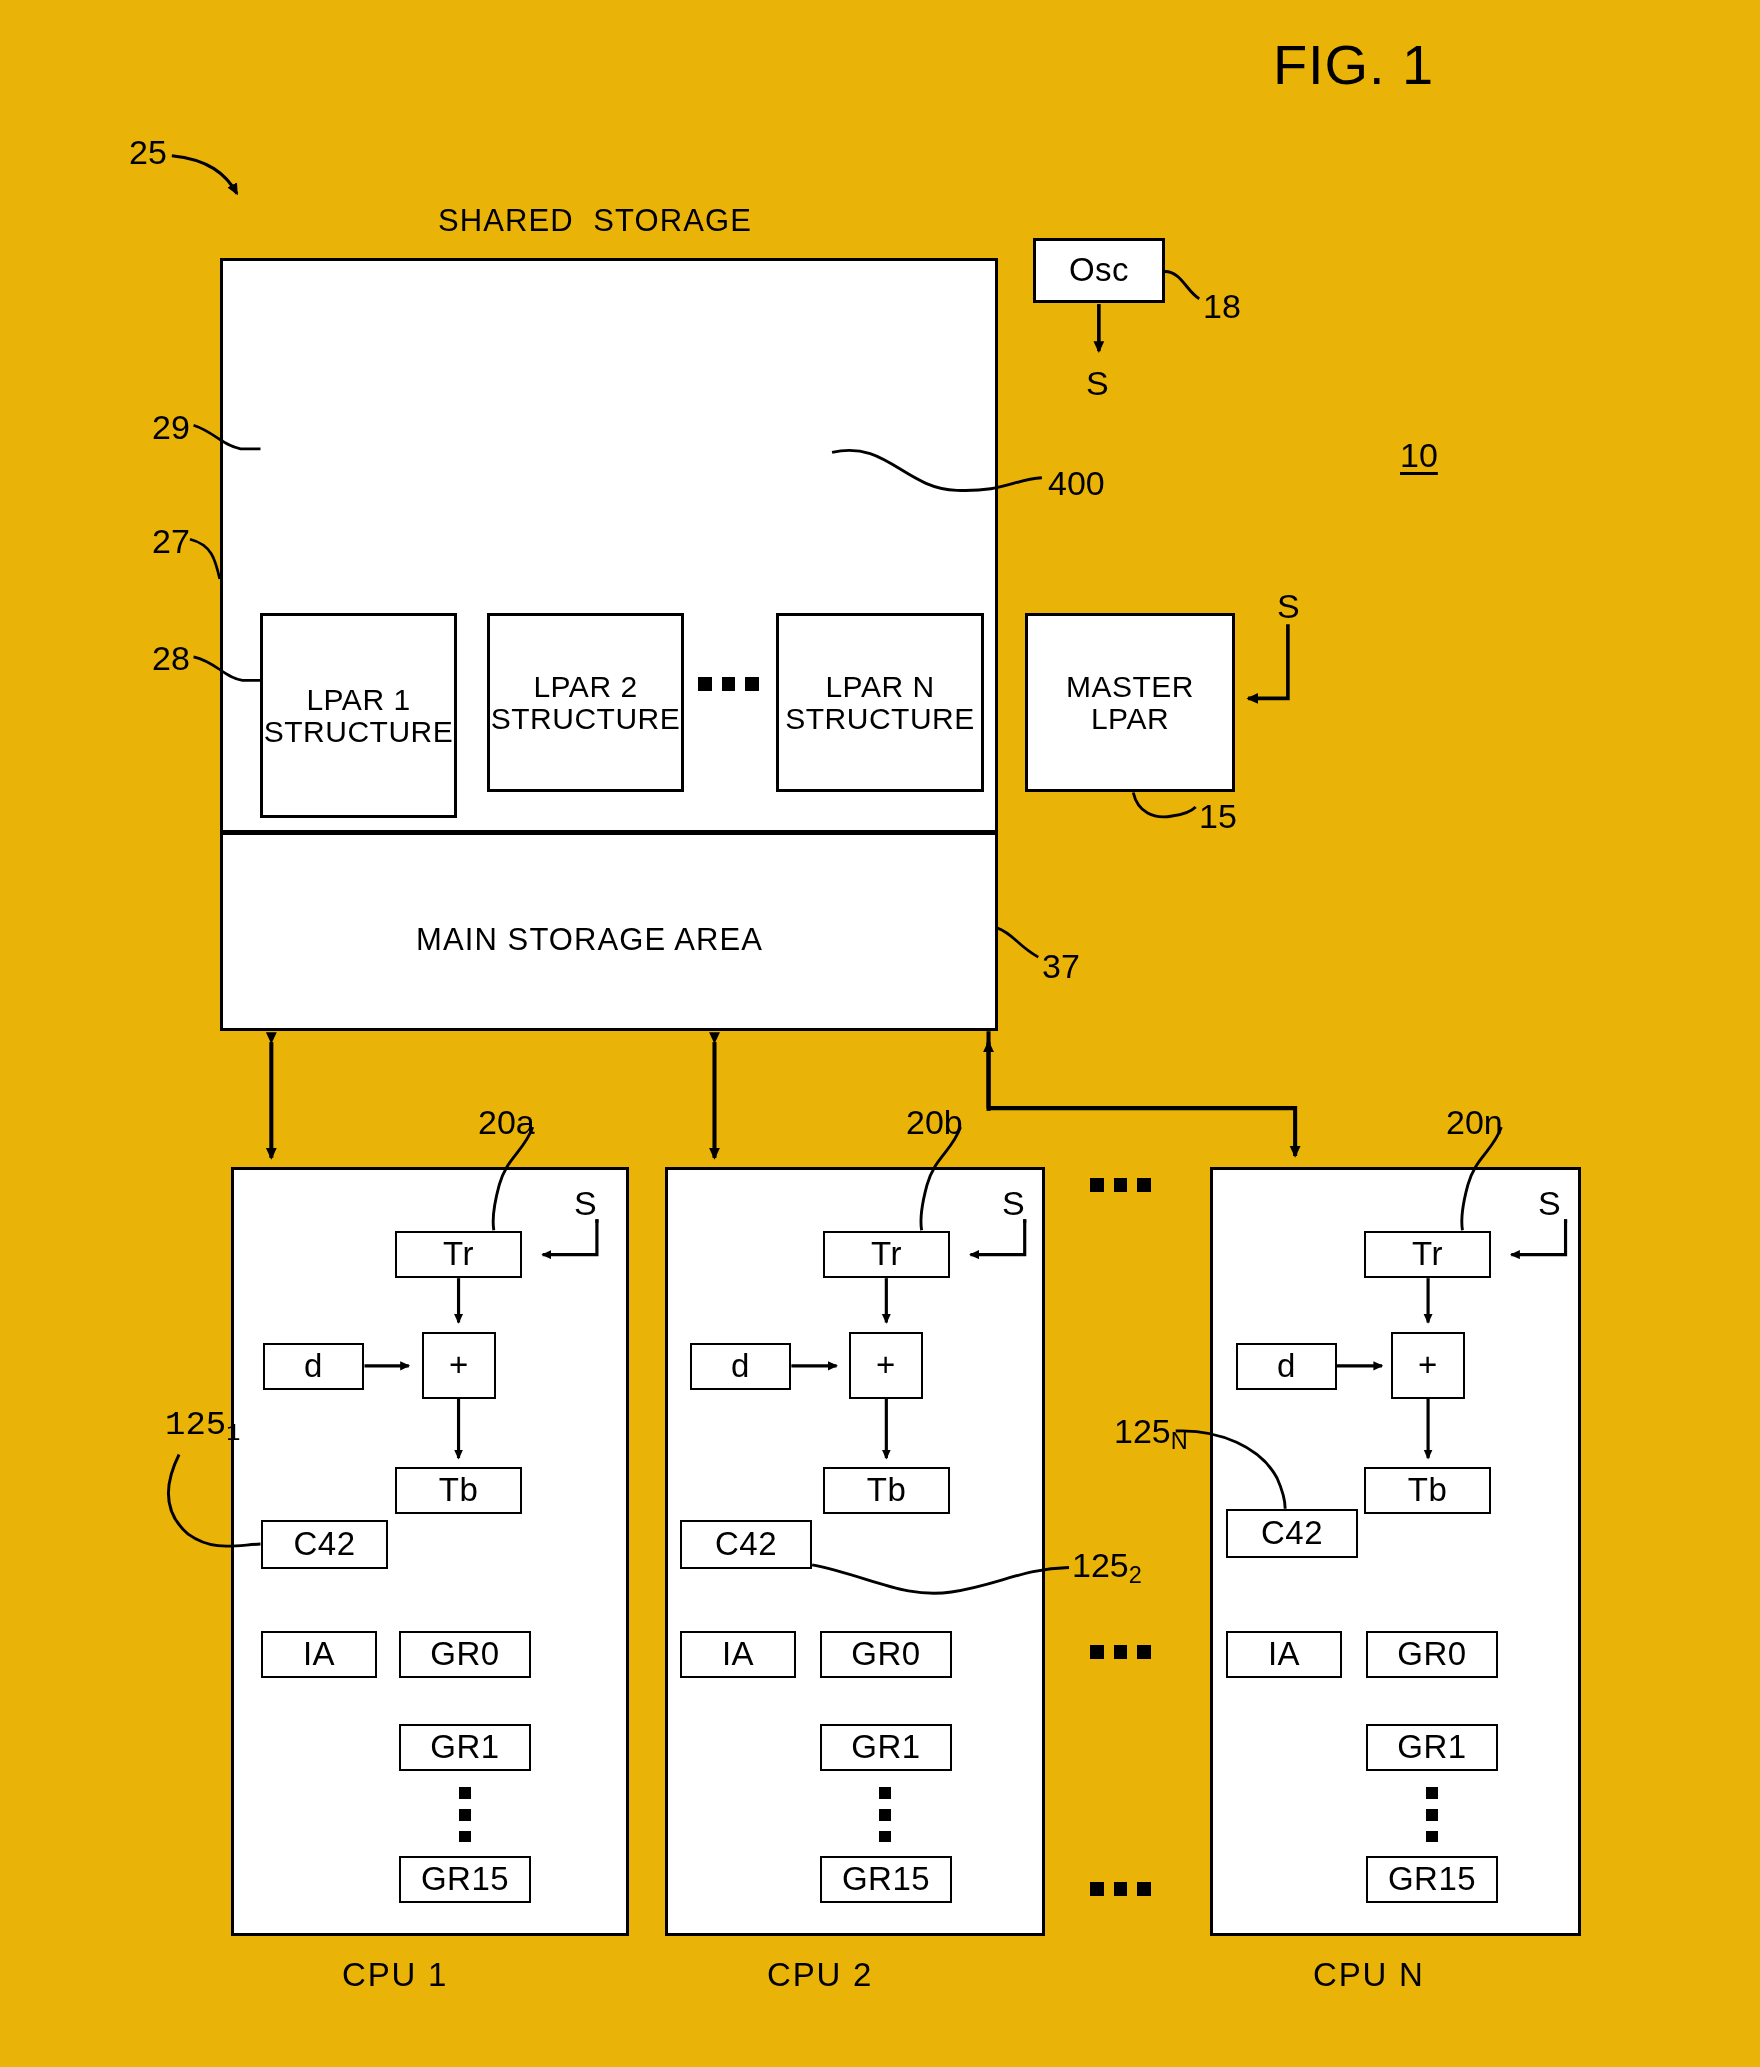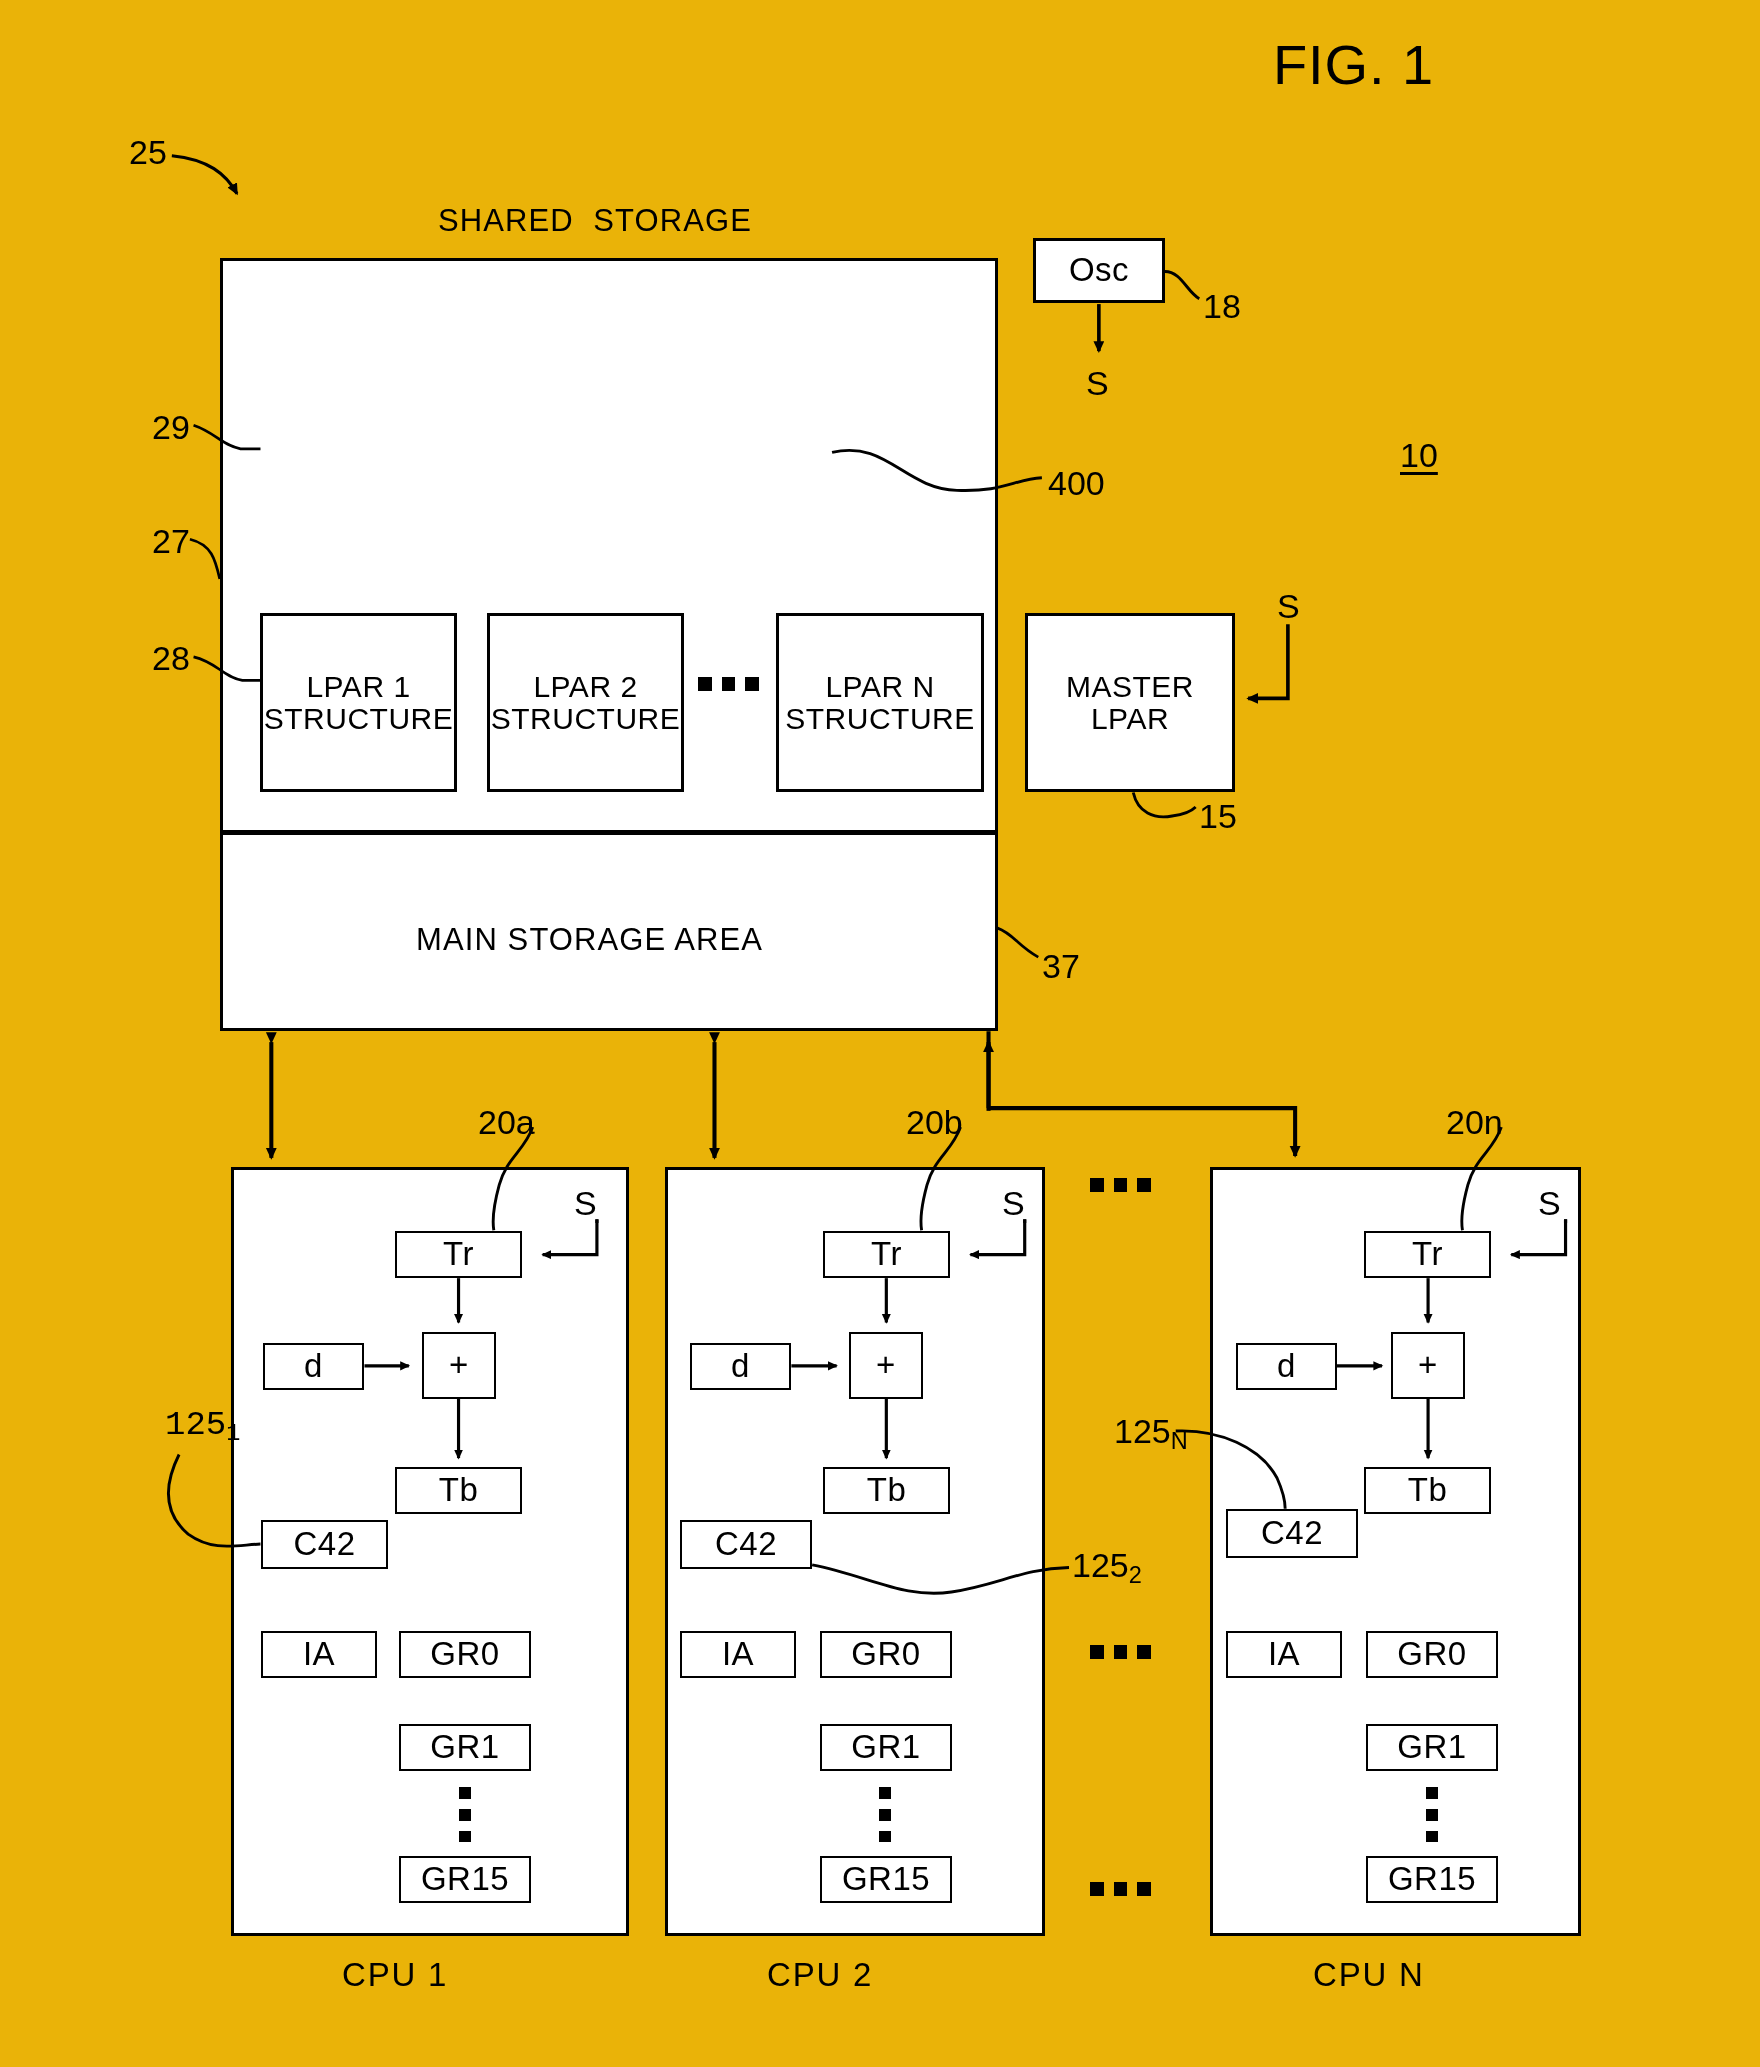--- a/index.html
+++ b/index.html
@@ -121,21 +121,21 @@
 
   <div class="bx" style="left:220px; top:258px; width:778px; height:773px; display:block;"></div>
 
 
   <div class="abs" style="left:222px; top:830px; width:774px; height:4.5px; background:#000;"></div>
 
   <div class="txt hdr-label" style="left:416px; top:923px;">MAIN STORAGE AREA</div>
 
 
 
-  <div class="bx" style="left:260px; top:613px; width:197px; height:179px;">
+  <div class="bx" style="left:260px; top:613px; width:197px; height:205px;">
     <span class="box-label">LPAR 1</span>
     <span class="box-label">STRUCTURE</span>
   </div>
   <div class="bx" style="left:487px; top:613px; width:197px; height:179px;">
     <span class="box-label">LPAR 2</span>
     <span class="box-label">STRUCTURE</span>
   </div>
   <div class="ell" style="left:698px; top:677px;">
       <i></i>
       <i></i>

